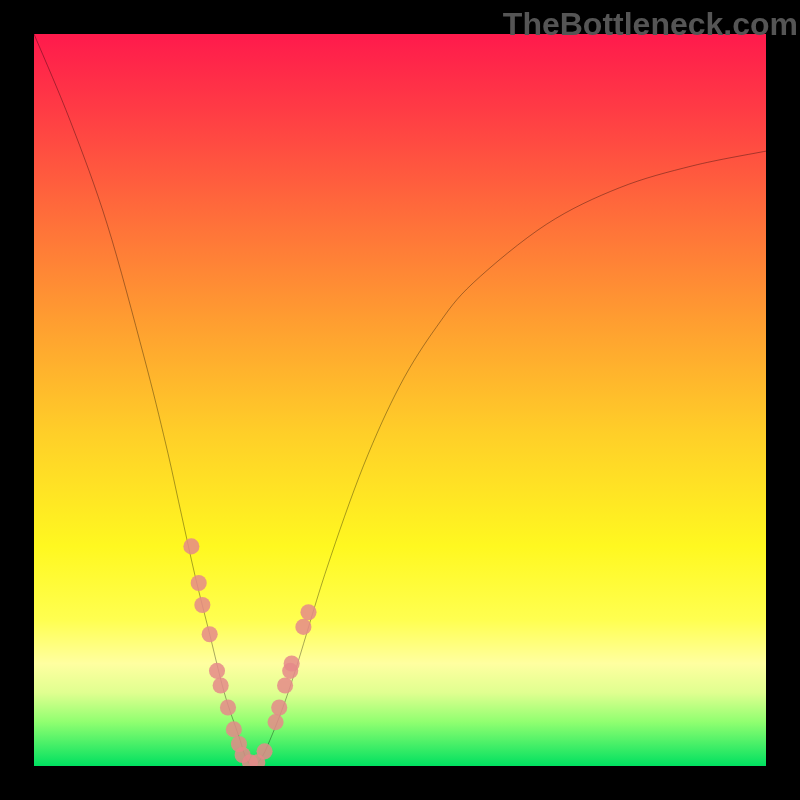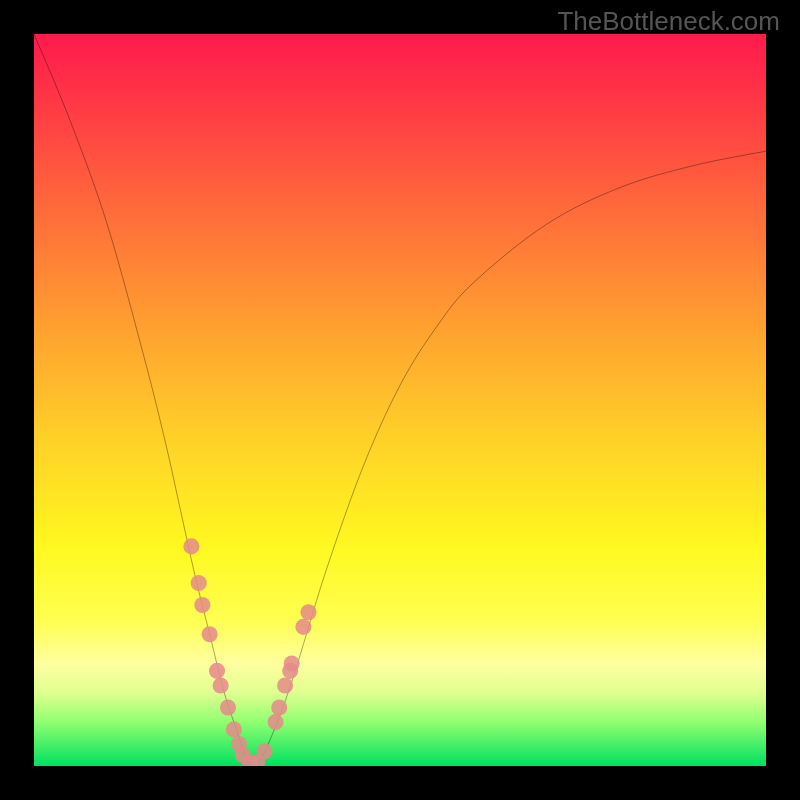--- a/index.html
+++ b/index.html
@@ -1,24 +1,24 @@
 <!DOCTYPE html>
 <html><head>
 <meta charset="utf-8">
 <style>
   * { margin: 0; padding: 0; box-sizing: border-box; }
   html, body { width: 800px; height: 800px; overflow: hidden; }
   body { background: #000; position: relative; font-family: Arial, sans-serif; }
   .watermark {
     position: absolute;
     top: 6px;
-    right: 20px;
+    right: 2px;
     color: #555;
-    font-size: 26px;
-    font-weight: 400;
+    font-size: 32px;
+    font-weight: 700;
     z-index: 10;
   }
   .plot-area {
     position: absolute;
     top: 34px;
     left: 34px;
     width: 732px;
     height: 732px;
     background: linear-gradient(to bottom,
       #ff1a4c 0%,

